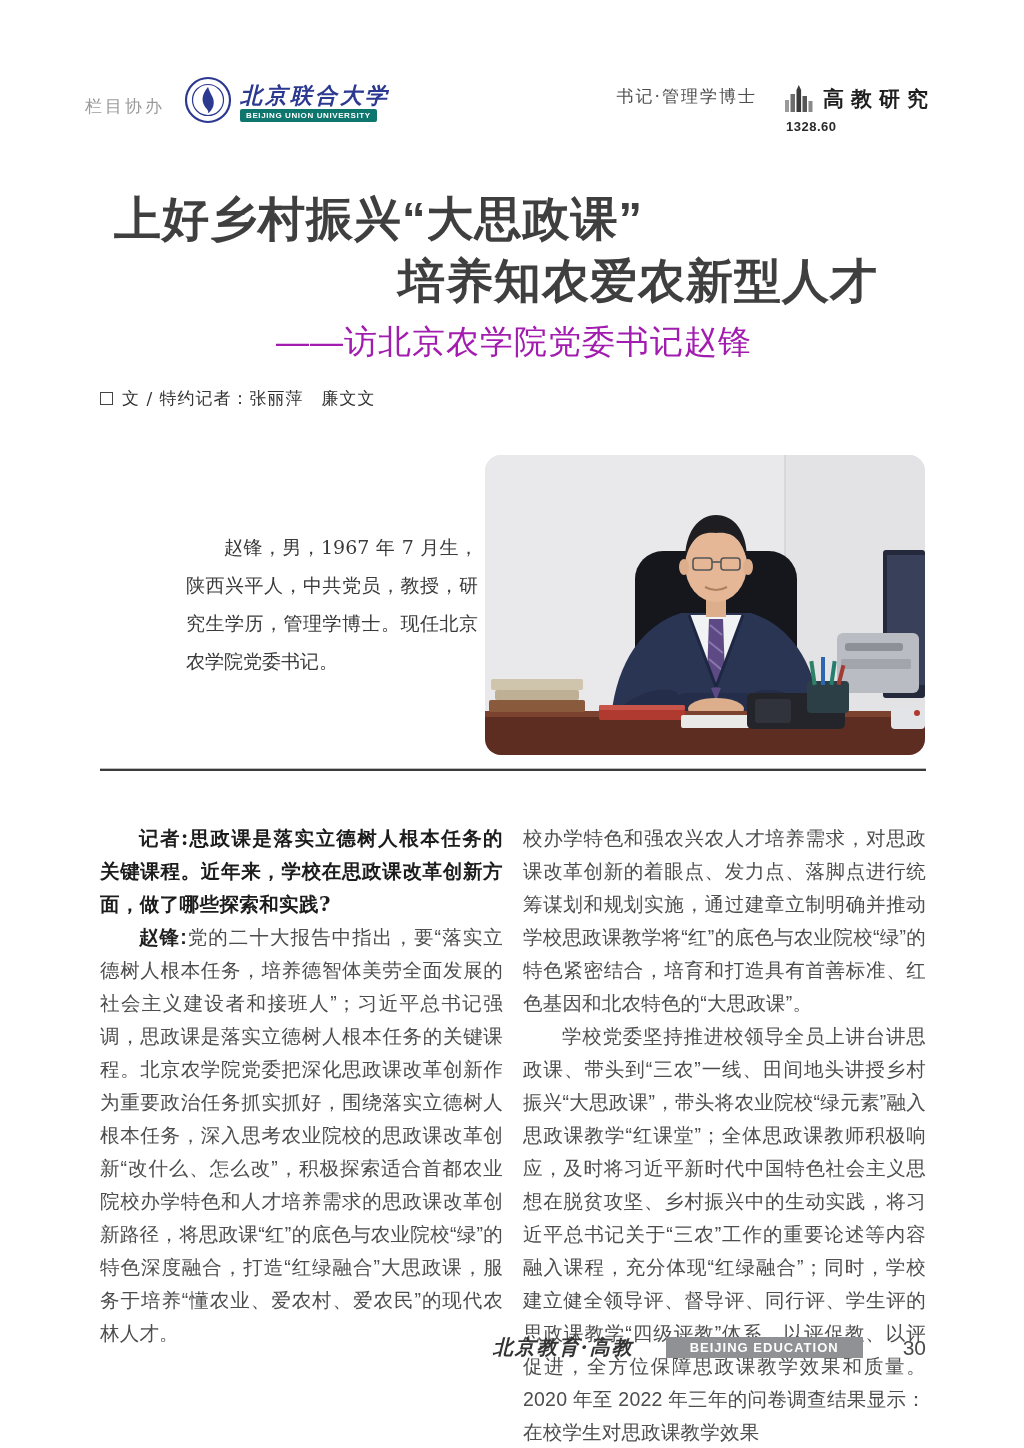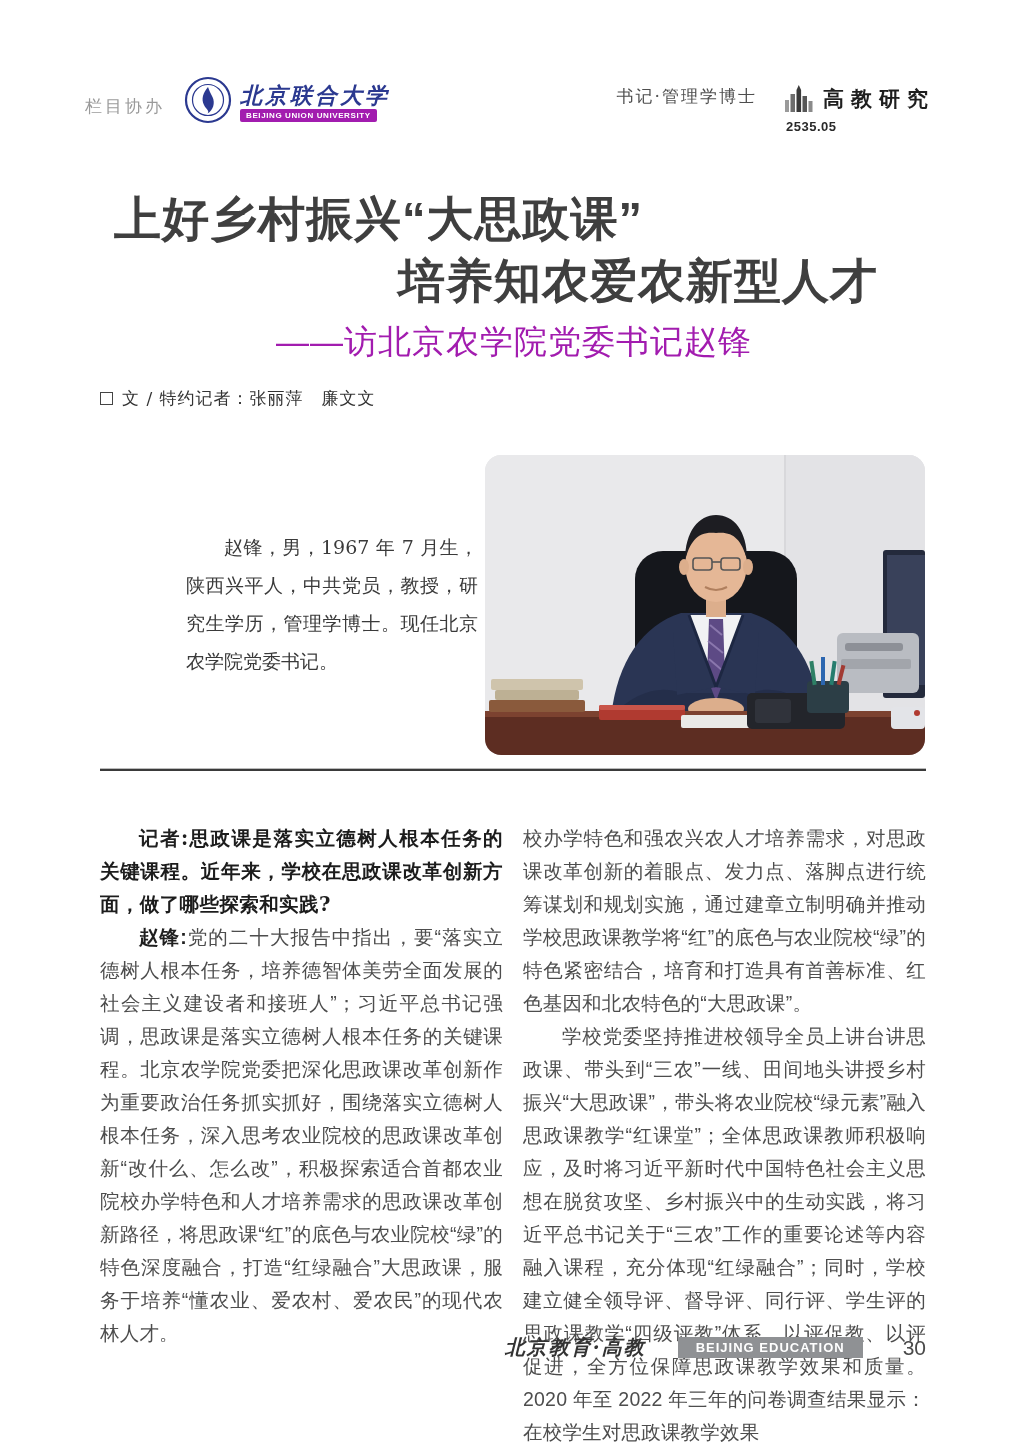--- a/index.html
+++ b/index.html
@@ -7,21 +7,21 @@
   body { font-family:"Liberation Sans", sans-serif; color:#4d4d4d; }
   .page { position:relative; width:1024px; height:1448px; background:#ffffff; overflow:hidden; }
 
   
   .topbar { position:absolute; top:76px; left:85px; width:850px; display:flex; justify-content:space-between; align-items:flex-start; }
   .topbar-left { display:flex; align-items:center; gap:19px; }
   .col-label { font-size:17px; color:#9a9a9a; letter-spacing:3px; margin-top:8px; }
   .uni-logo { display:flex; align-items:center; gap:8px; }
   .uni-text { display:flex; flex-direction:column; align-items:flex-start; }
   .uni-cn { font-family:"DejaVu Serif", serif; font-style:italic; font-weight:bold; font-size:22px; color:#2b3990; letter-spacing:3px; line-height:24px; }
-  .uni-en { background:#a21caf; color:#ffffff; font-size:8px; font-weight:bold; letter-spacing:0.6px; padding:2px 6px; border-radius:2px; margin-top:2px; }
+  .uni-en { background:#0f766e; color:#ffffff; font-size:8px; font-weight:bold; letter-spacing:0.6px; padding:2px 6px; border-radius:2px; margin-top:2px; }
   .topbar-right { display:flex; align-items:flex-start; gap:28px; }
   .section-label { font-family:"DejaVu Serif", serif; font-size:17px; color:#4e4e4e; letter-spacing:2px; margin-top:9px; }
   .journal-block { display:flex; flex-direction:column; }
   .journal-row { display:flex; align-items:flex-start; gap:8px;margin-top:9px; }
   .journal-name { font-size:21px; font-weight:bold; color:#1f1f1f; letter-spacing:7px; }
   .journal-issue { font-size:13px; font-weight:bold; color:#2a2a2a; margin-top:3px; margin-left:1px; letter-spacing:0.5px; }
 
   
   .title-block { position:absolute; top:190px; left:100px; width:828px; }
   .title-line { font-size:47px; font-weight:bold; color:#3f3f3f; letter-spacing:1px; line-height:58px; white-space:nowrap; }
@@ -42,21 +42,21 @@
   .columns { position:absolute; top:822px; left:100px; width:826px; display:flex; gap:20px; }
   .col { width:403px; }
   .col p { font-size:19.5px; line-height:33px; color:#4d4d4d; text-align:justify; letter-spacing:0.2px; }
   .col p.indented { text-indent:2em; }
   .col p .lead { font-weight:bold; color:#1f1f1f; }
   .col p.question { font-family:"DejaVu Serif", serif; font-weight:bold; color:#1c1c1c; letter-spacing:0.4px; }
 
   
   .pagefoot { position:absolute; top:1334px; left:100px; width:826px; display:flex; justify-content:flex-end; align-items:center; gap:32px; }
   .foot-script { font-family:"DejaVu Serif", serif; font-style:italic; font-weight:bold; font-size:20px; color:#333; letter-spacing:2px; }
-  .foot-badge { background:#8f9194; color:#ffffff; font-size:13px; font-weight:bold; letter-spacing:1px; padding:3px 18px; }
+  .foot-badge { background:#8f9194; color:#ffffff; font-size:13px; font-weight:bold; letter-spacing:1px; padding:3px 24px; }
   .foot-page { font-size:21px; color:#4a4a4a; margin-left:8px; }
 </style>
 </head>
 <body>
 
 <div class="page">
 
   <header class="topbar">
     <div class="topbar-left">
       <span class="col-label">栏目协办</span>
@@ -83,21 +83,21 @@
             <svg width="30" height="27" viewBox="0 0 30 27">
               <rect x="0" y="15" width="4" height="12" fill="#9a9a9a"></rect>
               <rect x="5.5" y="9" width="4.5" height="18" fill="#6e6e6e"></rect>
               <path d="M11.5 27 V5 L13.8 0 L16.1 5 V27 Z" fill="#3a3a3a"></path>
               <rect x="17.5" y="11" width="4.5" height="16" fill="#575757"></rect>
               <rect x="23.5" y="16" width="4" height="11" fill="#8a8a8a"></rect>
             </svg>
           </span>
           <span class="journal-name">高教研究</span>
         </div>
-        <div class="journal-issue">2535.05</div>
+        <div class="journal-issue">1328.60</div>
       </div>
     </div>
   </header>
 
   <section class="title-block">
     <h1 class="title-line l1">上好乡村振兴“大思政课”</h1>
     <h1 class="title-line l2">培养知农爱农新型人才</h1>
     <h2 class="subtitle">——访北京农学院党委书记赵锋</h2>
     <div class="byline">
       <span class="byline-square"></span>

